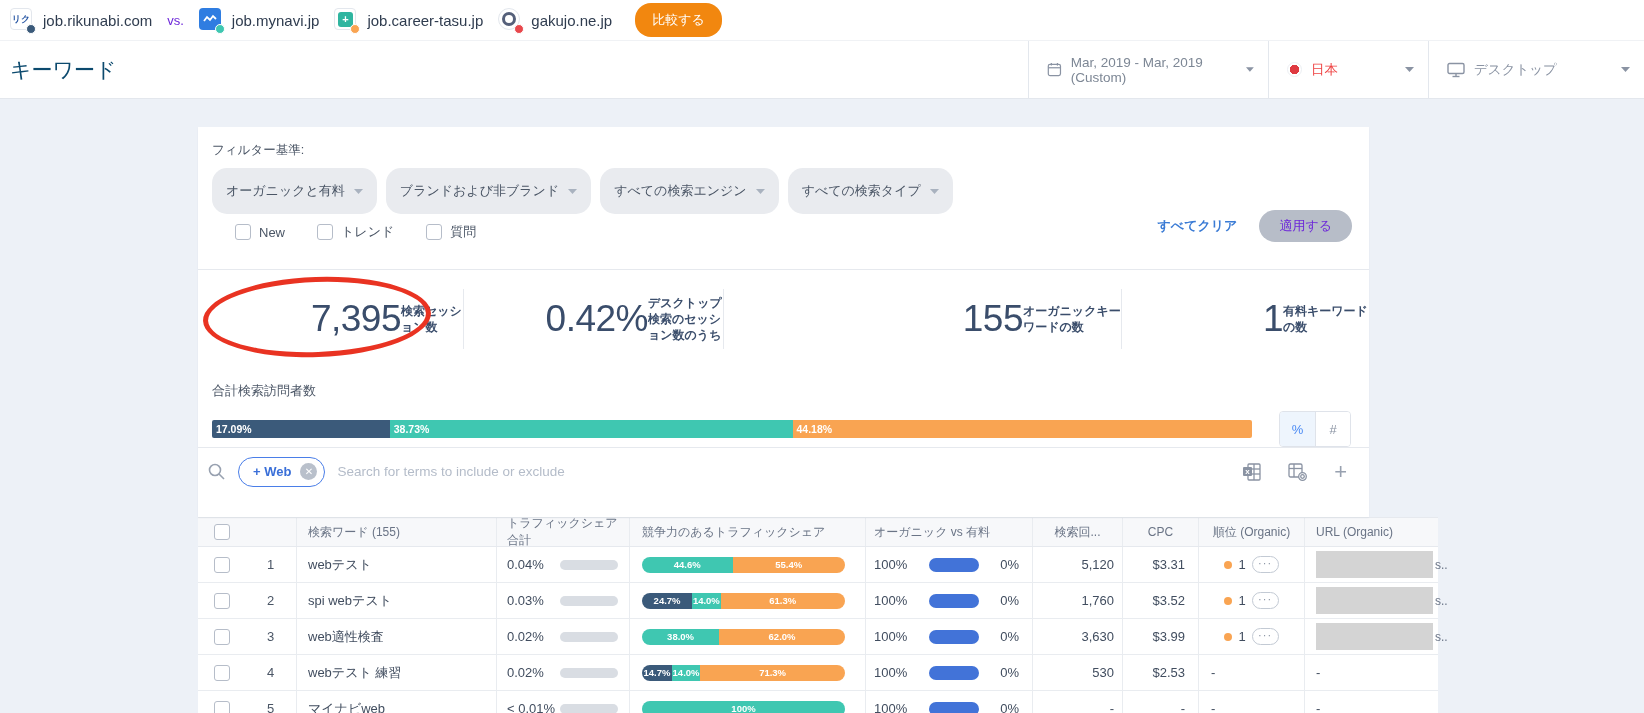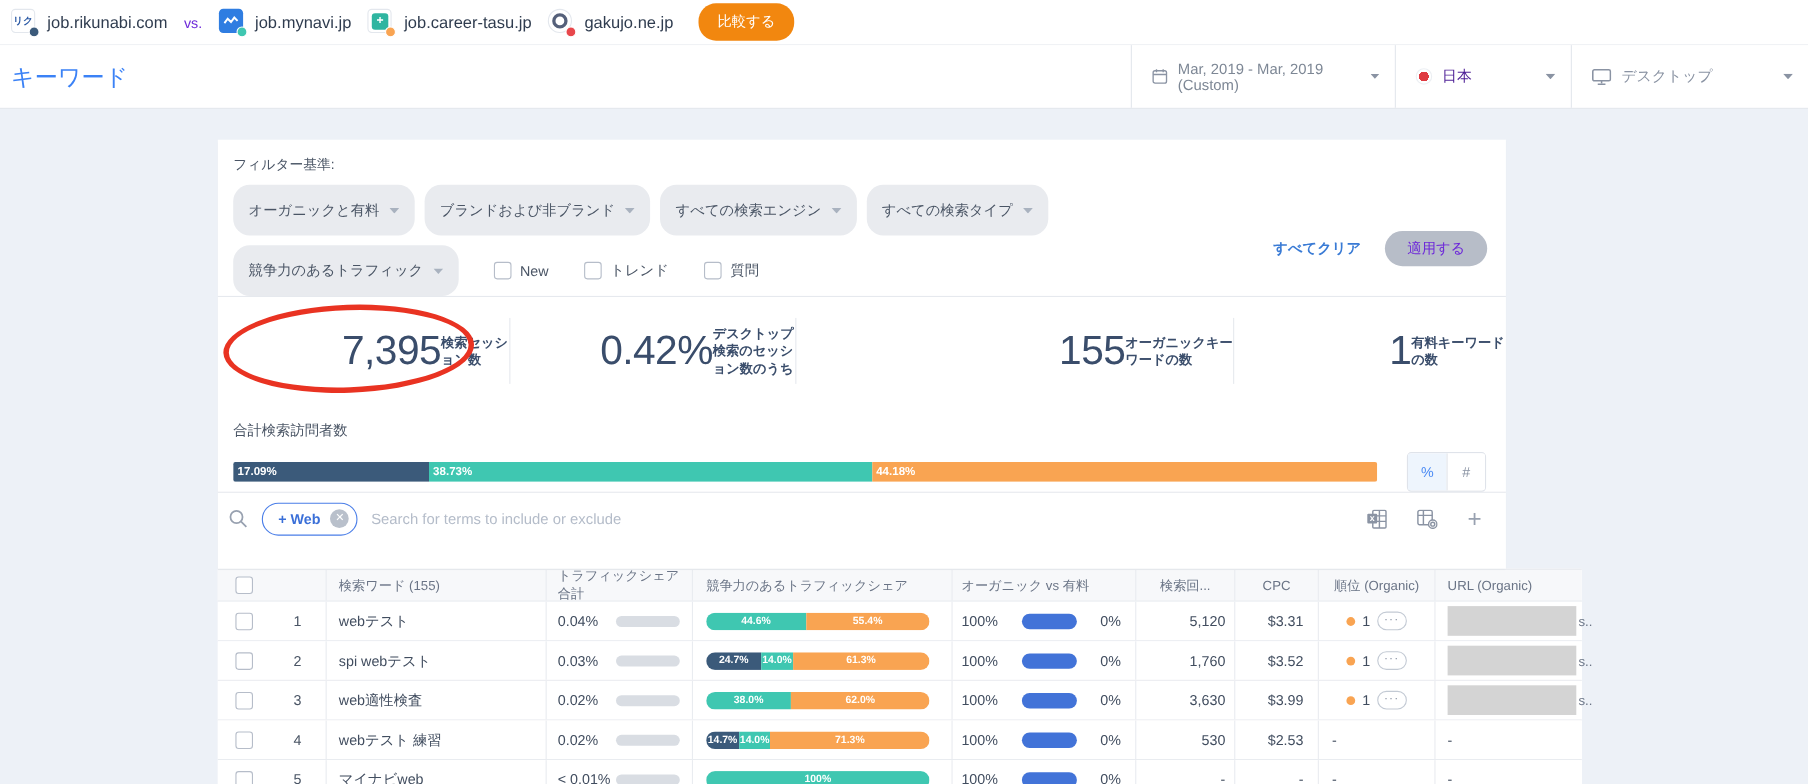--- a/index.html
+++ b/index.html
@@ -24,27 +24,27 @@
   .dot { position:absolute; right:-2px; bottom:-2px; width:10px; height:10px;
     border-radius:50%; border:1.5px solid #fff; }
   .site-name { font-size:15px; color:#2f3c4f; font-weight:500; }
   .vs { font-size:13px; color:#6d28d9; }
   .compare-btn { background:#f2870f; color:#fff; font-size:13px; border:none;
     border-radius:16px; padding:8px 17px; font-weight:500; margin-left:8px; }
 
   
   .page-header { height:58px; background:#fff; border-bottom:1px solid #e3e7ed;
     display:flex; align-items:stretch; }
-  .page-title { font-size:21px; color:#3b82f6; font-weight:400; padding-left:10px;
+  .page-title { font-size:21px; color:#0c4a6e; font-weight:400; padding-left:10px;
     align-self:center; }
   .header-controls { margin-left:auto; display:flex; }
   .hc { display:flex; align-items:center; border-left:1px solid #e3e7ed;
     padding:0 14px 0 18px; gap:9px; font-size:13.5px; color:#7d8795; }
   .hc-date { width:240px; }
-  .hc-country { width:160px; color:#4c1d95; }
+  .hc-country { width:160px; color:#ef4444; }
   .hc-device { width:216px; color:#8a93a3; }
   .push { margin-left:auto; }
   .flag-jp { width:15px; height:15px; border-radius:50%; flex:0 0 auto;
     background:radial-gradient(circle,#df3a41 0 4.5px,#fff 4.5px); border:1px solid #eceff3; }
 
   
   .content { padding:28px 0 0 198px; }
   .card { width:1171px; background:#fff; position:relative; box-shadow:0 1px 2px rgba(40,50,70,.05); }
 
   
@@ -236,26 +236,20 @@
             </svg>
         </button>
         <button class="pill">
           <span>すべての検索タイプ</span>
           <svg width="9" height="5" viewBox="0 0 9 5">
               <path d="M0 0 L9 0 L4.5 5 Z" fill="#a9b2bf"></path>
             </svg>
         </button>
       </div>
       <div class="pill-row">
-        <button class="pill">
-          <span>競争力のあるトラフィック</span>
-          <svg width="9" height="5" viewBox="0 0 9 5">
-              <path d="M0 0 L9 0 L4.5 5 Z" fill="#a9b2bf"></path>
-            </svg>
-        </button>
         <label class="cb-group">
           <span class="checkbox"></span>
           <span>New</span>
         </label>
         <label class="cb-group">
           <span class="checkbox"></span>
           <span>トレンド</span>
         </label>
         <label class="cb-group">
           <span class="checkbox"></span>

